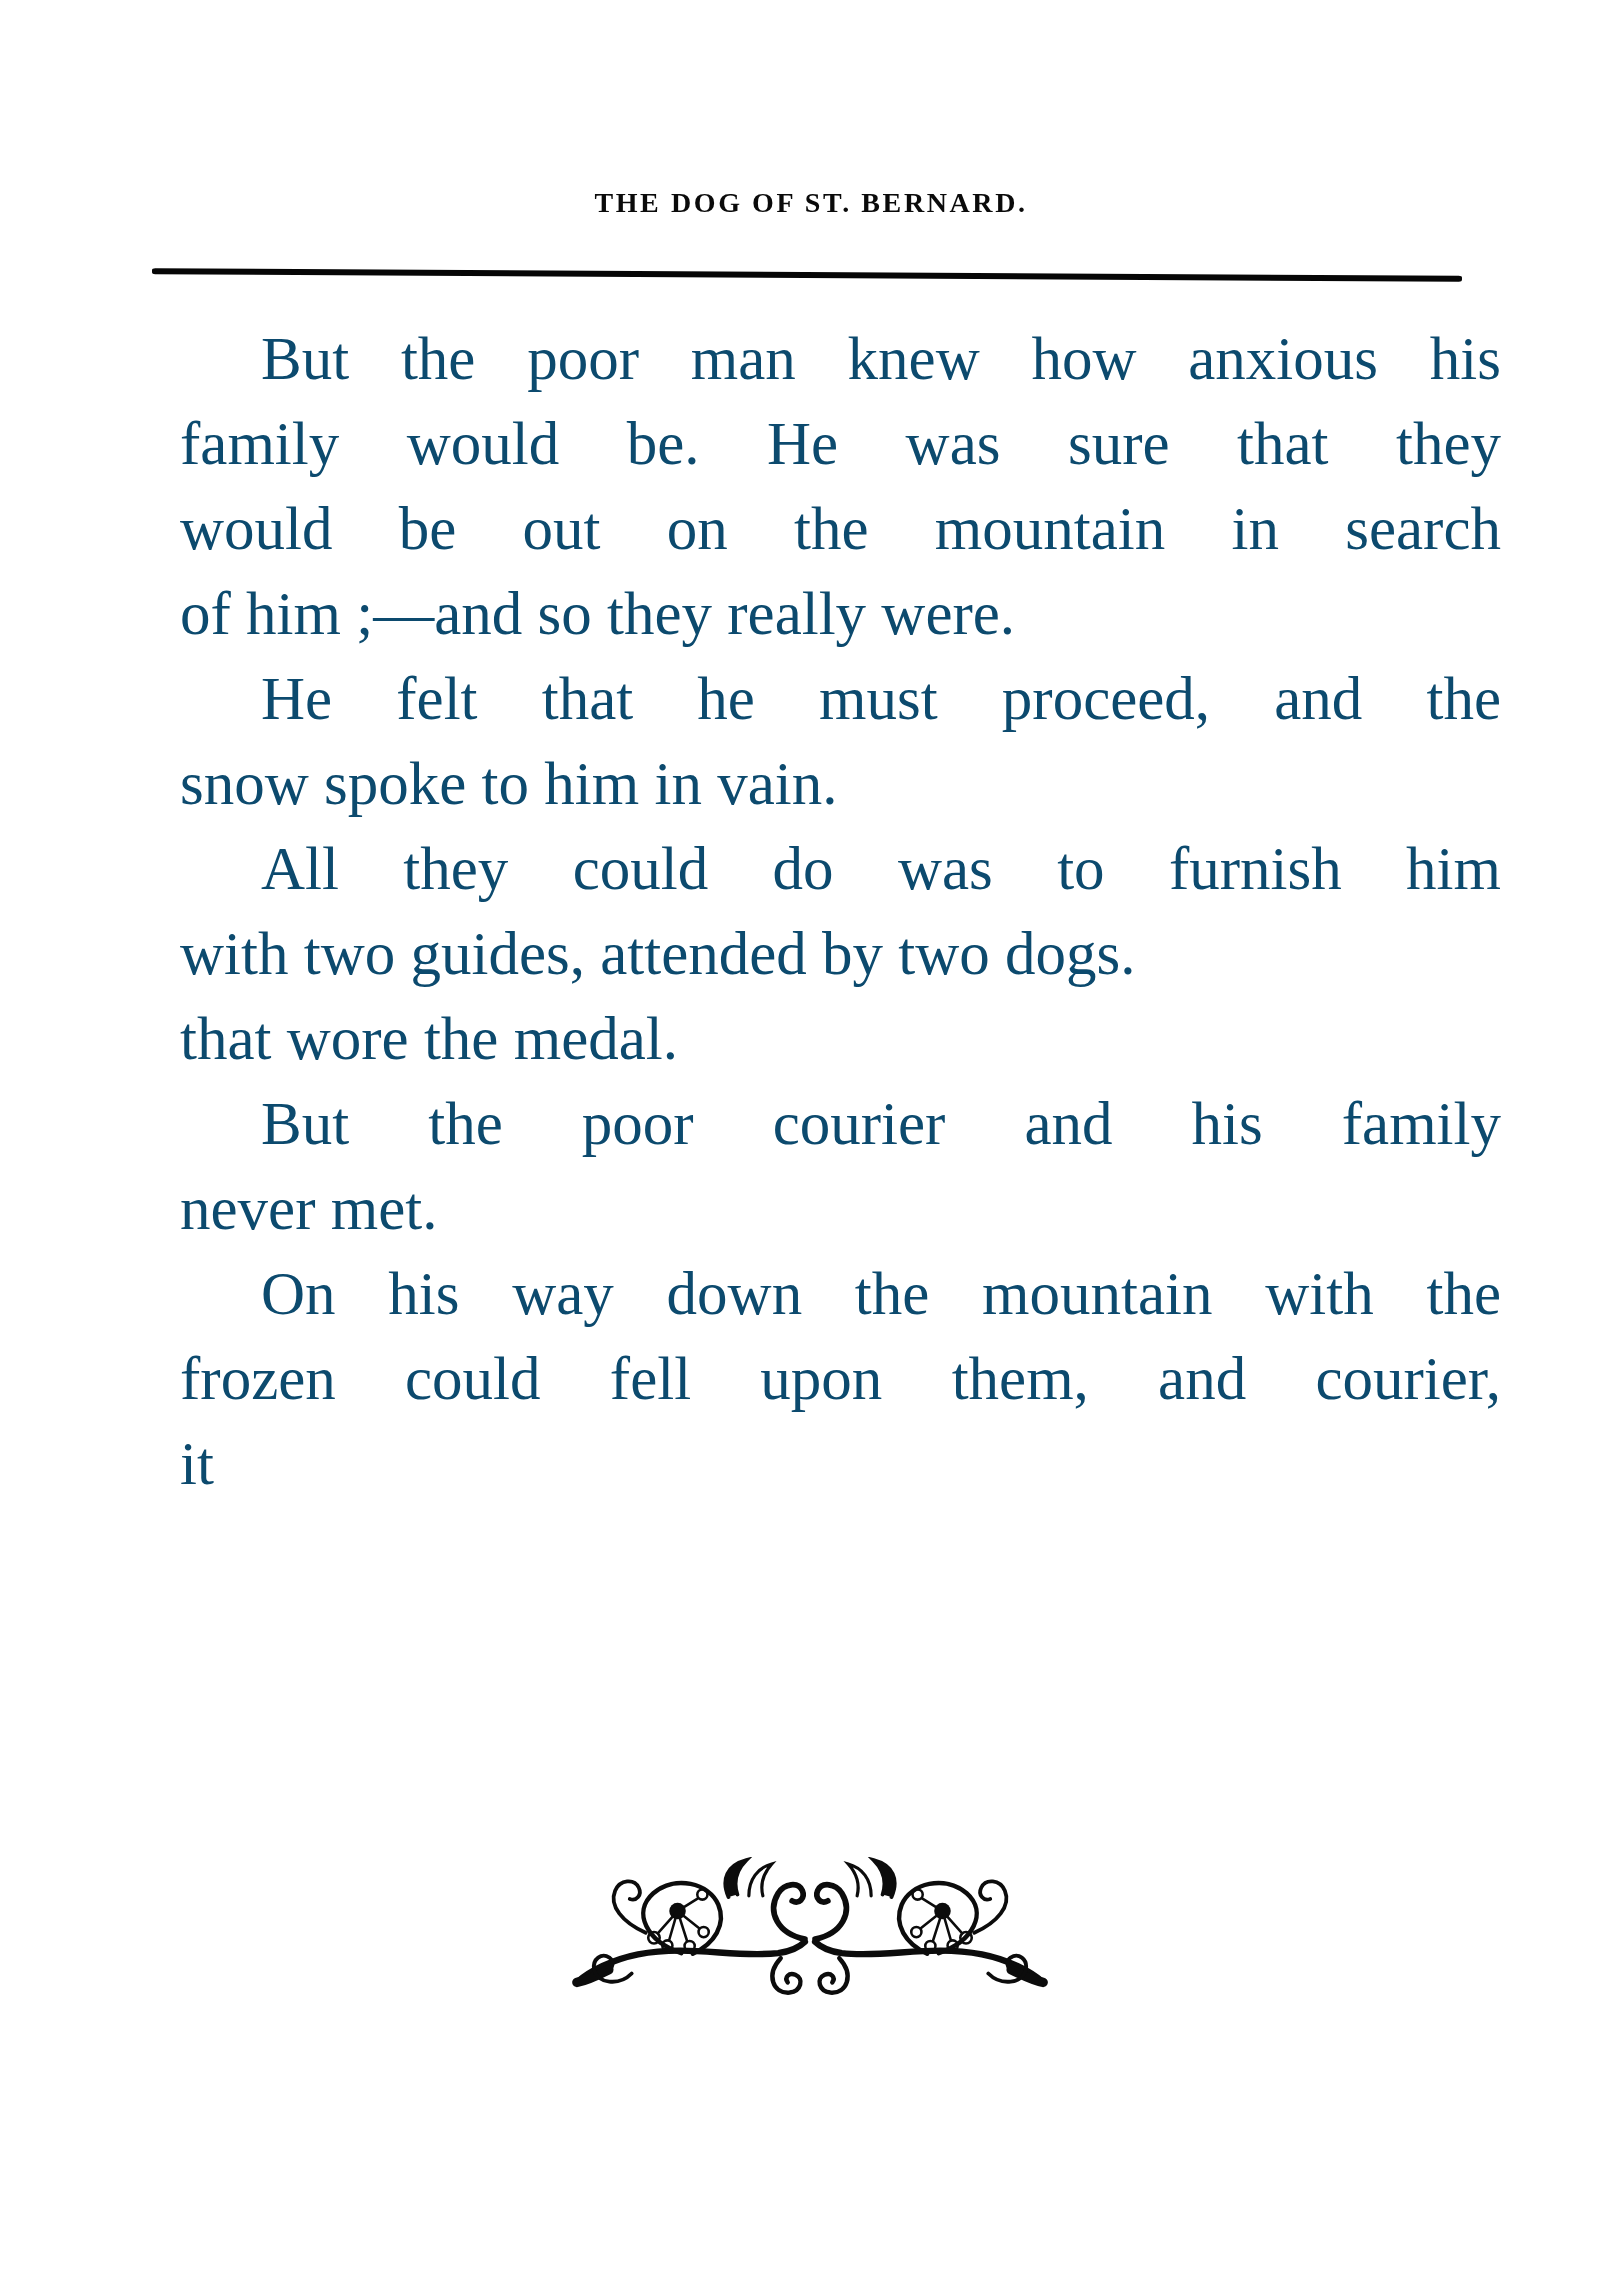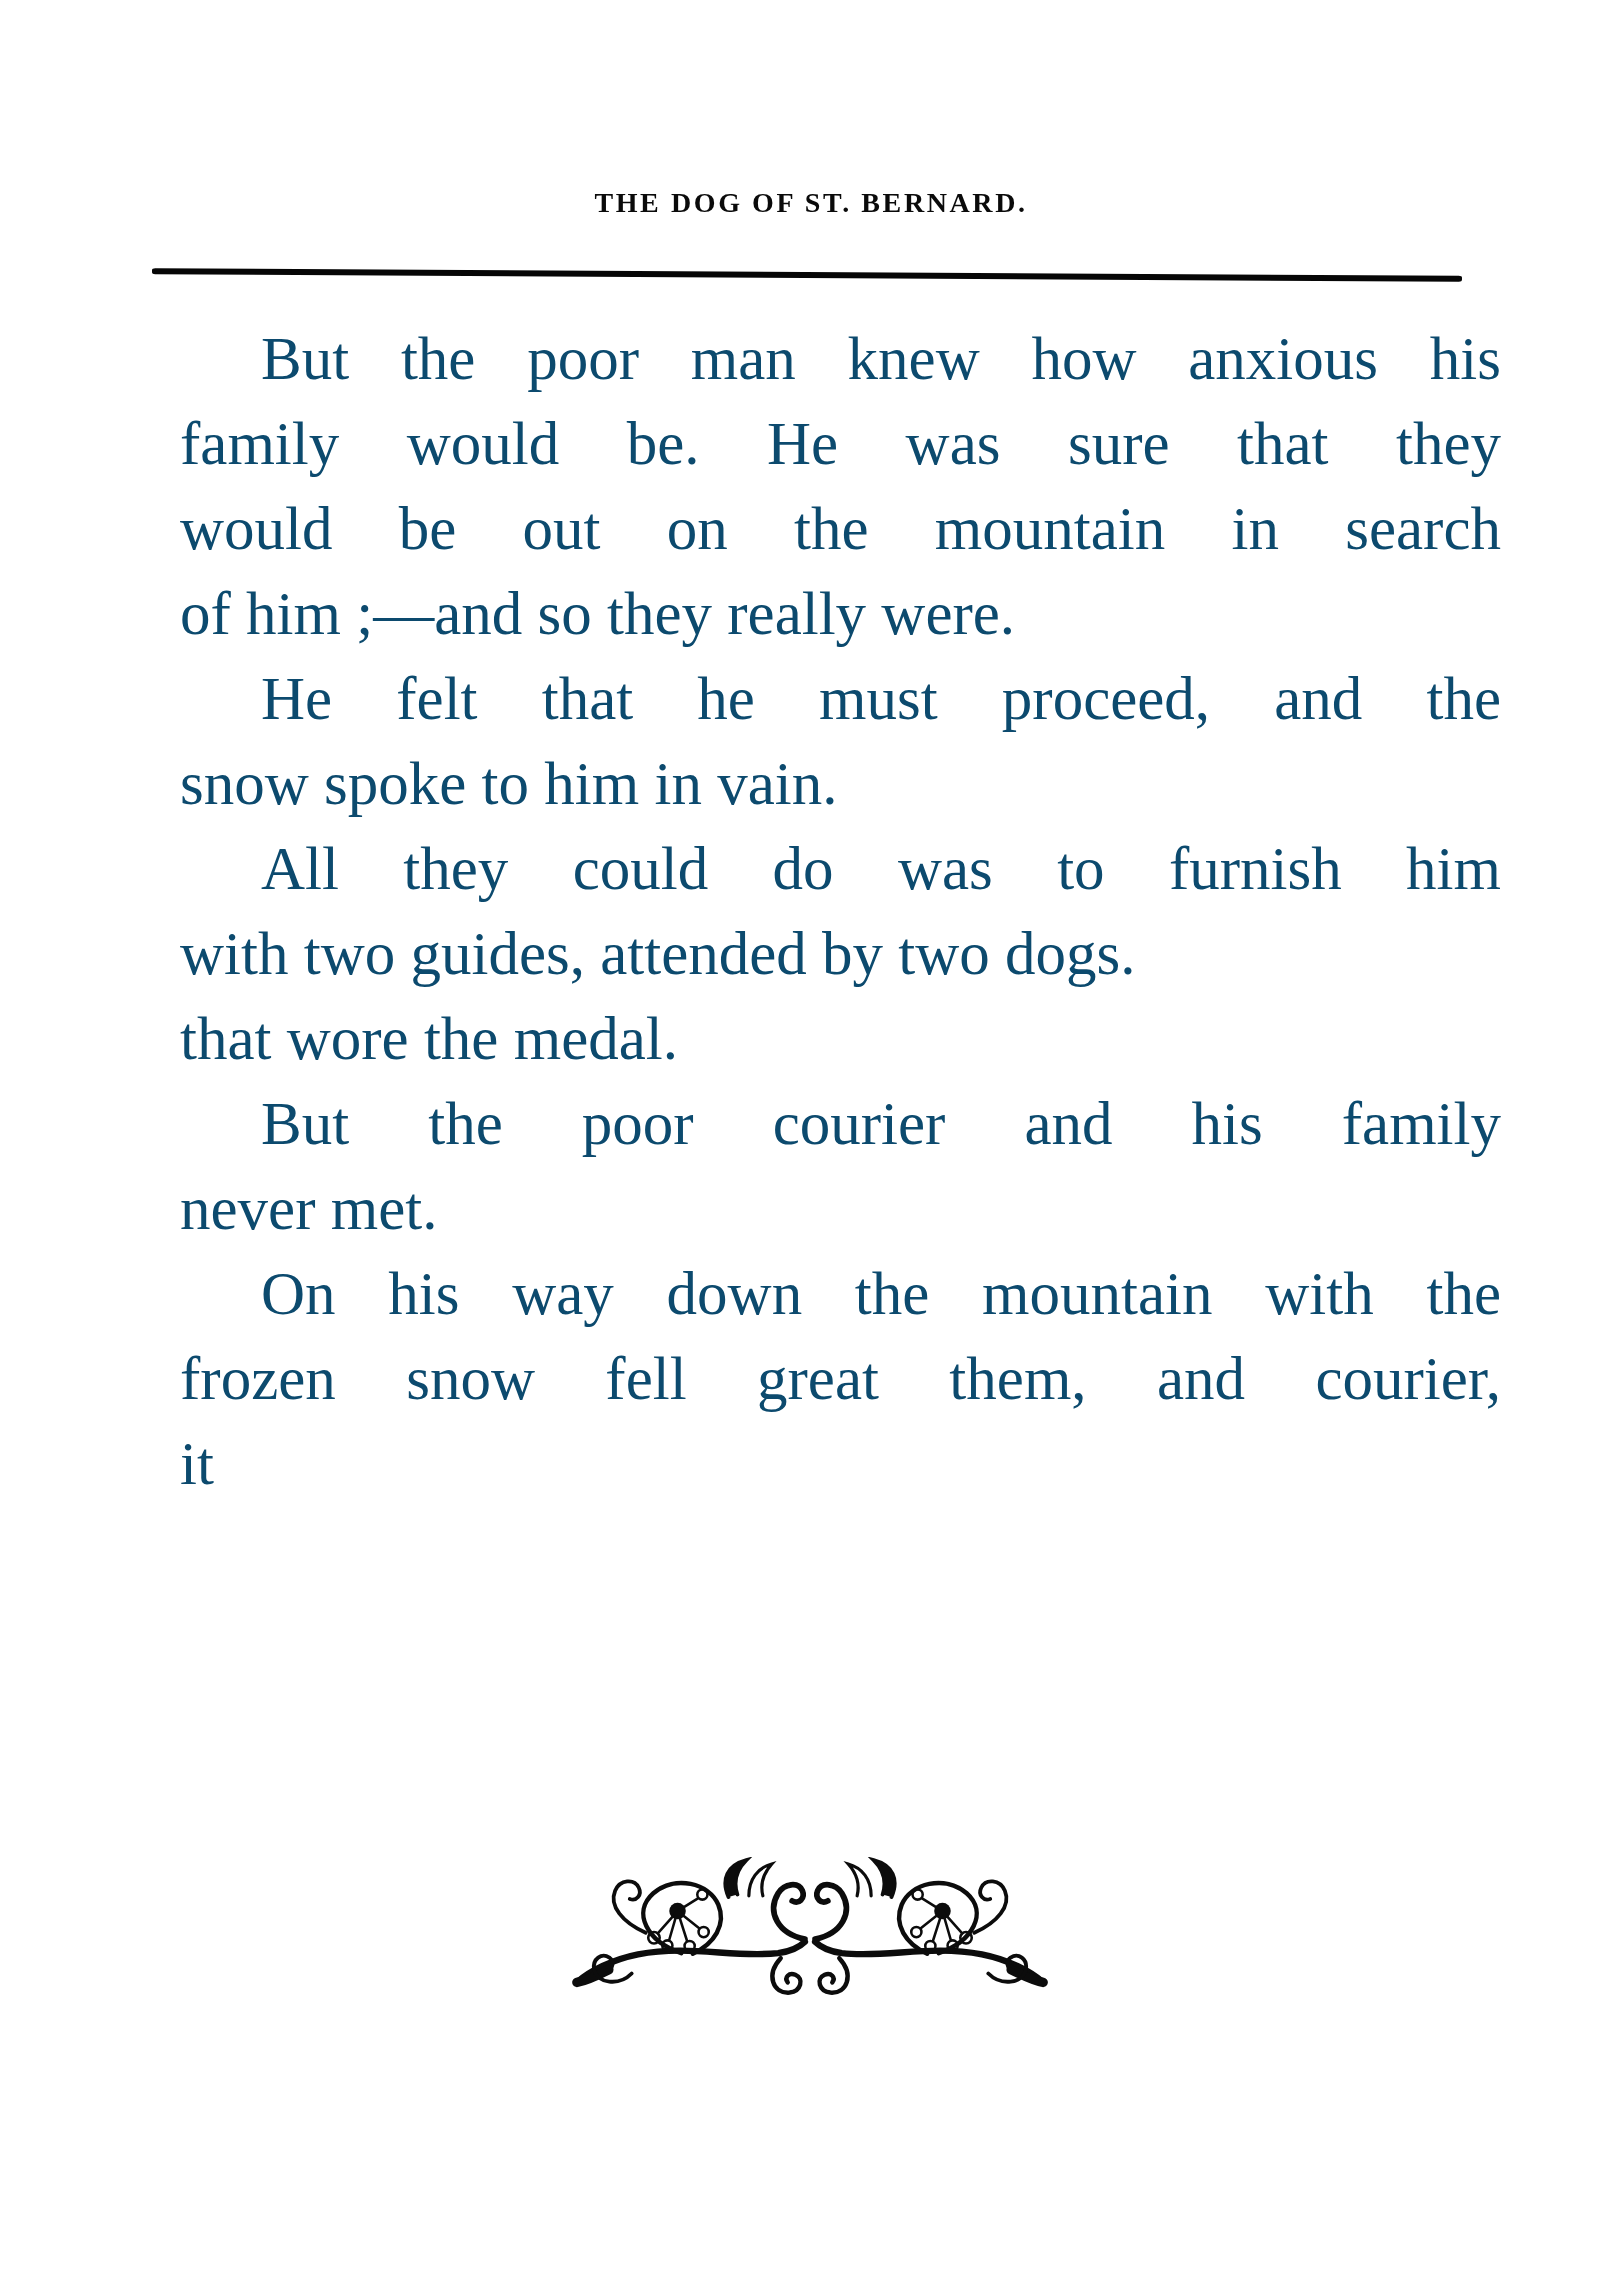--- a/index.html
+++ b/index.html
@@ -84,21 +84,21 @@
     <div class="line">would be out on the mountain in search</div>
     <div class="line para-end">of him ;—and so they really were.</div>
     <div class="line indent">He felt that he must proceed, and the</div>
     <div class="line para-end">snow spoke to him in vain.</div>
     <div class="line indent">All they could do was to furnish him</div>
     <div class="line para-end">with two guides, attended by two dogs.</div>
     <div class="line para-end">that wore the medal.</div>
     <div class="line indent">But the poor courier and his family</div>
     <div class="line para-end">never met.</div>
     <div class="line indent">On his way down the mountain with the</div>
-    <div class="line">frozen snow fell great them, and courier,</div>
+    <div class="line">frozen could fell upon them, and courier,</div>
     <div class="line para-end">it</div>
   </div>
 
   <div class="ornament">
     <svg viewBox="0 0 760 240" xmlns="http://www.w3.org/2000/svg" aria-hidden="true">
       <g id="half-left" stroke="#0c0c0c" fill="none" stroke-linecap="round">
 
         <path d="M14,196 C34,178 70,160 110,152 C190,136 260,158 330,150 C350,147 364,140 372,132" stroke-width="10"></path>
         <path d="M14,196 C24,194 44,186 64,176" stroke-width="15"></path>
 

